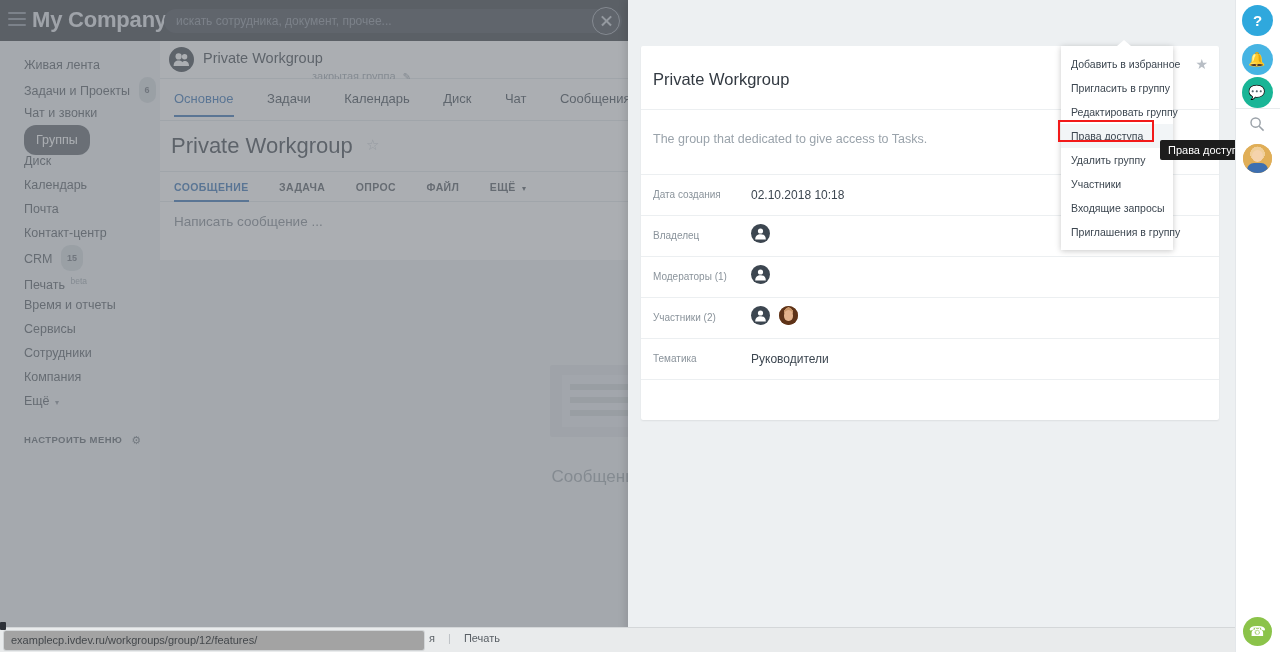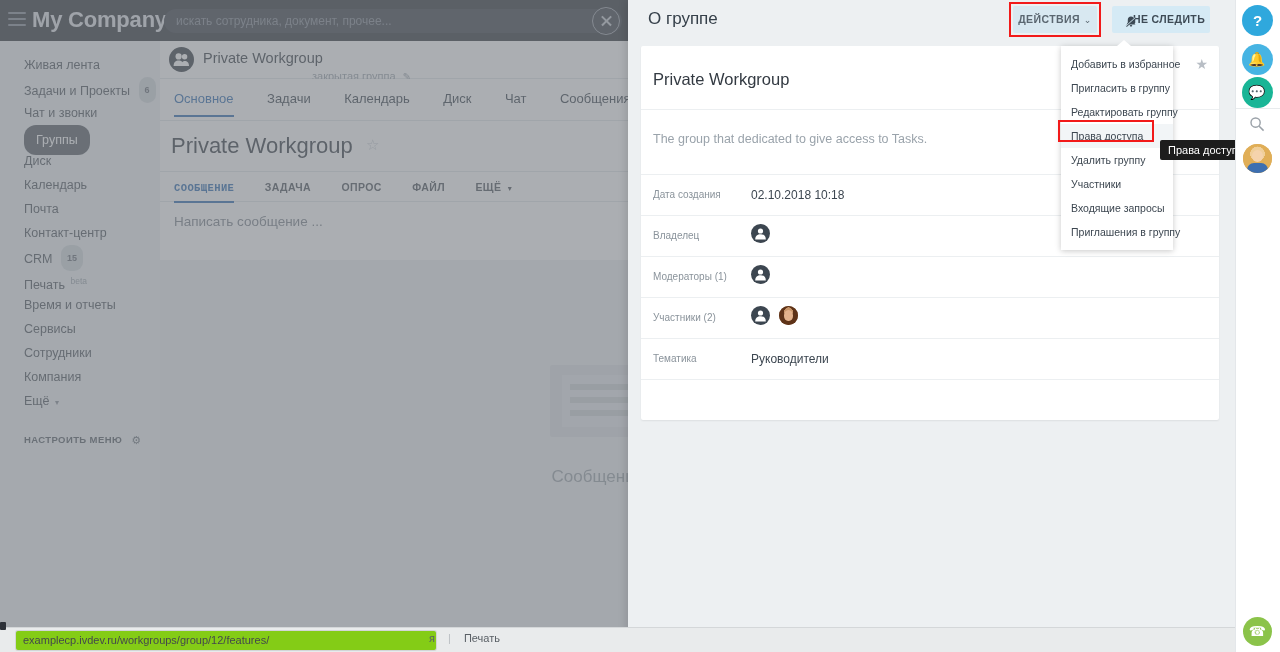--- a/index.html
+++ b/index.html
@@ -262,21 +262,21 @@
     position: relative;
     display: inline-block;
     font-size: 10.5px;
     font-weight: bold;
     letter-spacing: 0.4px;
     color: #4a5159;
     padding: 9px 0 8px 0;
     margin-left: 26px;
   }
   .pf-tab:first-child { margin-left: 14px; }
-  .pf-tab.active { color: #2a6ab0; font-family: Liberation Mono, monospace; }
+  .pf-tab.active { color: #2a6ab0; }
   .pf-tab.active:after {
     content: "";
     position: absolute;
     left: 0; right: 0; bottom: -1px;
     height: 2px;
     background: #2a6ab0;
   }
   .pf-tab .caret { font-size: 8px; margin-left: 3px; font-weight: normal; }
   .pf-placeholder {
     position: absolute;
@@ -331,23 +331,23 @@
   .dlbar {
     position: absolute;
     left: 0; bottom: 0;
     width: 1280px; height: 24px;
     background: #e9ebec;
     z-index: 60;
     border-top: 1px solid #d4d7d9;
   }
   .dl-chip {
     position: absolute;
-    left: 16px; top: 3px;
+    left: 4px; top: 3px;
     width: 420px; height: 19px;
-    background: #84cc16;
+    background: #a3a3a3;
     border-radius: 2px;
     box-shadow: 0 0 0 1px #d2d5d7;
   }
   .dl-chip span {
     position: absolute;
     left: 7px; top: 3px;
     font-size: 11px;
     color: #44484c;
     white-space: nowrap;
   }
@@ -776,40 +776,20 @@
       </div>
       <div class="search-close" style="left:592px;top:7px;"></div>
     </div>
 
   </div>
 
   <div class="dim-overlay"></div>
 
   <div class="slider">
 
-    <div class="slider-head">
-      <div class="slider-title">О группе</div>
-
-      <div class="btn btn-actions">
-        <span>ДЕЙСТВИЯ</span><span class="caret">⌄</span>
-      </div>
-      <div class="btn-actions-hl"></div>
-
-      <div class="btn btn-unfollow">
-        <span class="ico">
-          <svg width="14" height="14" viewBox="0 0 14 14">
-            <path d="M7 1.4 C9 1.4 10.2 2.7 10.2 4.8 L10.2 7.6 L11.4 9.4 L2.6 9.4 L3.8 7.6 L3.8 4.8 C3.8 2.7 5 1.4 7 1.4 Z" fill="#3d4a55"></path>
-            <rect x="5.8" y="10" width="2.4" height="1.6" rx="0.8" fill="#3d4a55"></rect>
-            <rect x="0.6" y="6.3" width="13" height="1.5" transform="rotate(-42 7 7)" fill="#3d4a55"></rect>
-            <rect x="0.6" y="6.3" width="13" height="0.7" transform="rotate(-42 7 7)" fill="#d5eaf5"></rect>
-          </svg>
-        </span>
-        <span>НЕ СЛЕДИТЬ</span>
-      </div>
-    </div>
 
     <div class="popup">
       <div class="popup-item">Добавить в избранное</div>
       <div class="popup-item">Пригласить в группу</div>
       <div class="popup-item">Редактировать группу</div>
       <div class="popup-item hovered">Права доступа</div>
       <div class="popup-item">Удалить группу</div>
       <div class="popup-item">Участники</div>
       <div class="popup-item">Входящие запросы</div>
       <div class="popup-item">Приглашения в группу</div>

